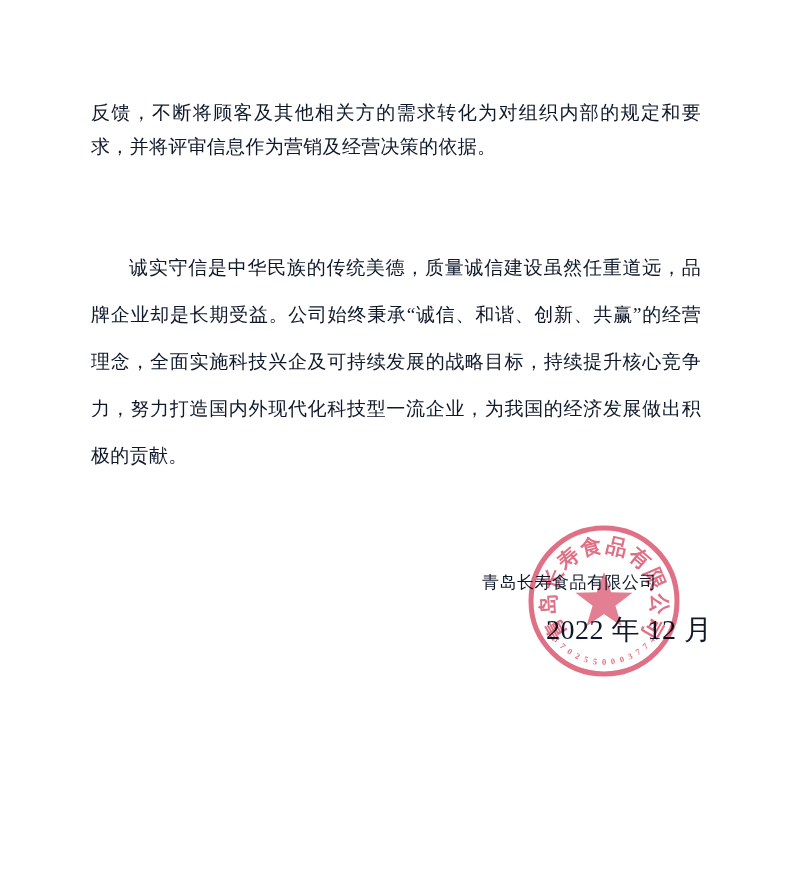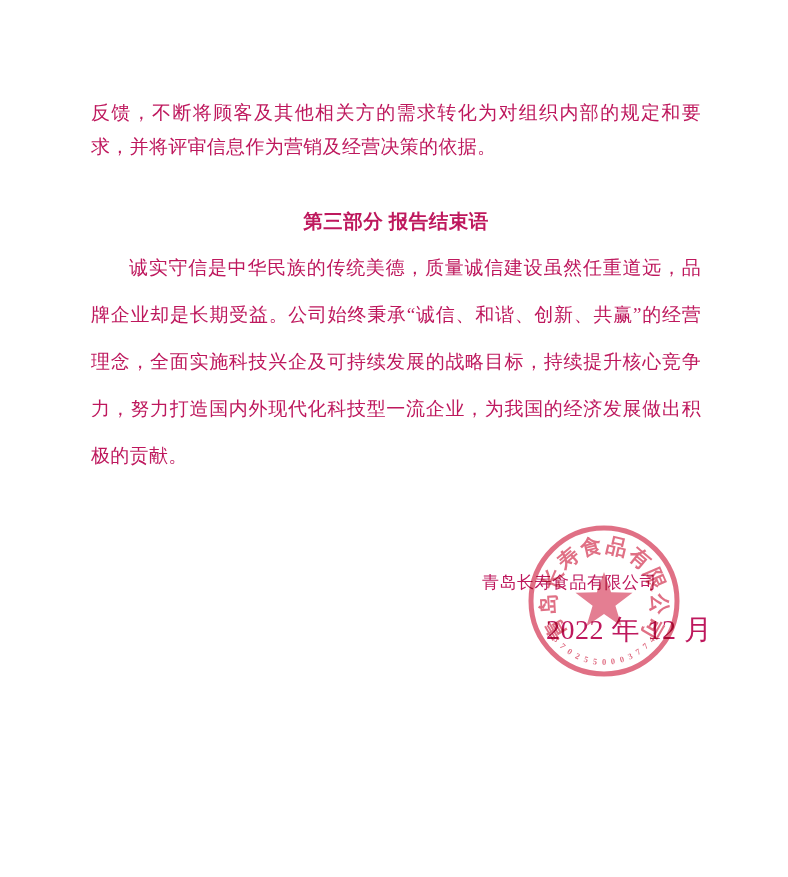--- a/index.html
+++ b/index.html
@@ -7,21 +7,21 @@
     padding: 0;
     background: #ffffff;
   }
   .page {
     position: relative;
     width: 788px;
     height: 877px;
     background: #ffffff;
     overflow: hidden;
     font-family: "Liberation Serif", "DejaVu Serif", serif;
-    color: #be185d;
+    color: #0f172a;
   }
   .para {
     position: absolute;
     left: 91px;
     width: 610px;
     margin: 0;
     font-size: 19px;
     line-height: 34px;
     text-align: justify;
     text-justify: inter-ideograph;
@@ -90,21 +90,20 @@
     letter-spacing: 0;
   }
 </style>
 </head>
 <body>
 
 <div class="page">
 
   <p class="para para-continuation">反馈，不断将顾客及其他相关方的需求转化为对组织内部的规定和要求，并将评审信息作为营销及经营决策的依据。</p>
 
-  <h3 class="section-heading">第三部分  报告结束语</h3>
 
   <p class="para para-body">诚实守信是中华民族的传统美德，质量诚信建设虽然任重道远，品牌企业却是长期受益。公司始终秉承“诚信、和谐、创新、共赢”的经营理念，全面实施科技兴企及可持续发展的战略目标，持续提升核心竞争力，努力打造国内外现代化科技型一流企业，为我国的经济发展做出积极的贡献。</p>
 
   <div class="sig-company">青岛长寿食品有限公司</div>
 
   <div class="sig-date">2022 年 12 月</div>
 
   <svg class="stamp" viewBox="0 0 160 160" xmlns="http://www.w3.org/2000/svg">
     <circle class="seal-ring" cx="80" cy="80" r="73"></circle>
     <polygon class="seal-star" points="80,51 87.1,71.3 108.5,71.7 91.4,84.7 97.6,105.3 80,93 62.4,105.3 68.6,84.7 51.5,71.7 72.9,71.3"></polygon>

